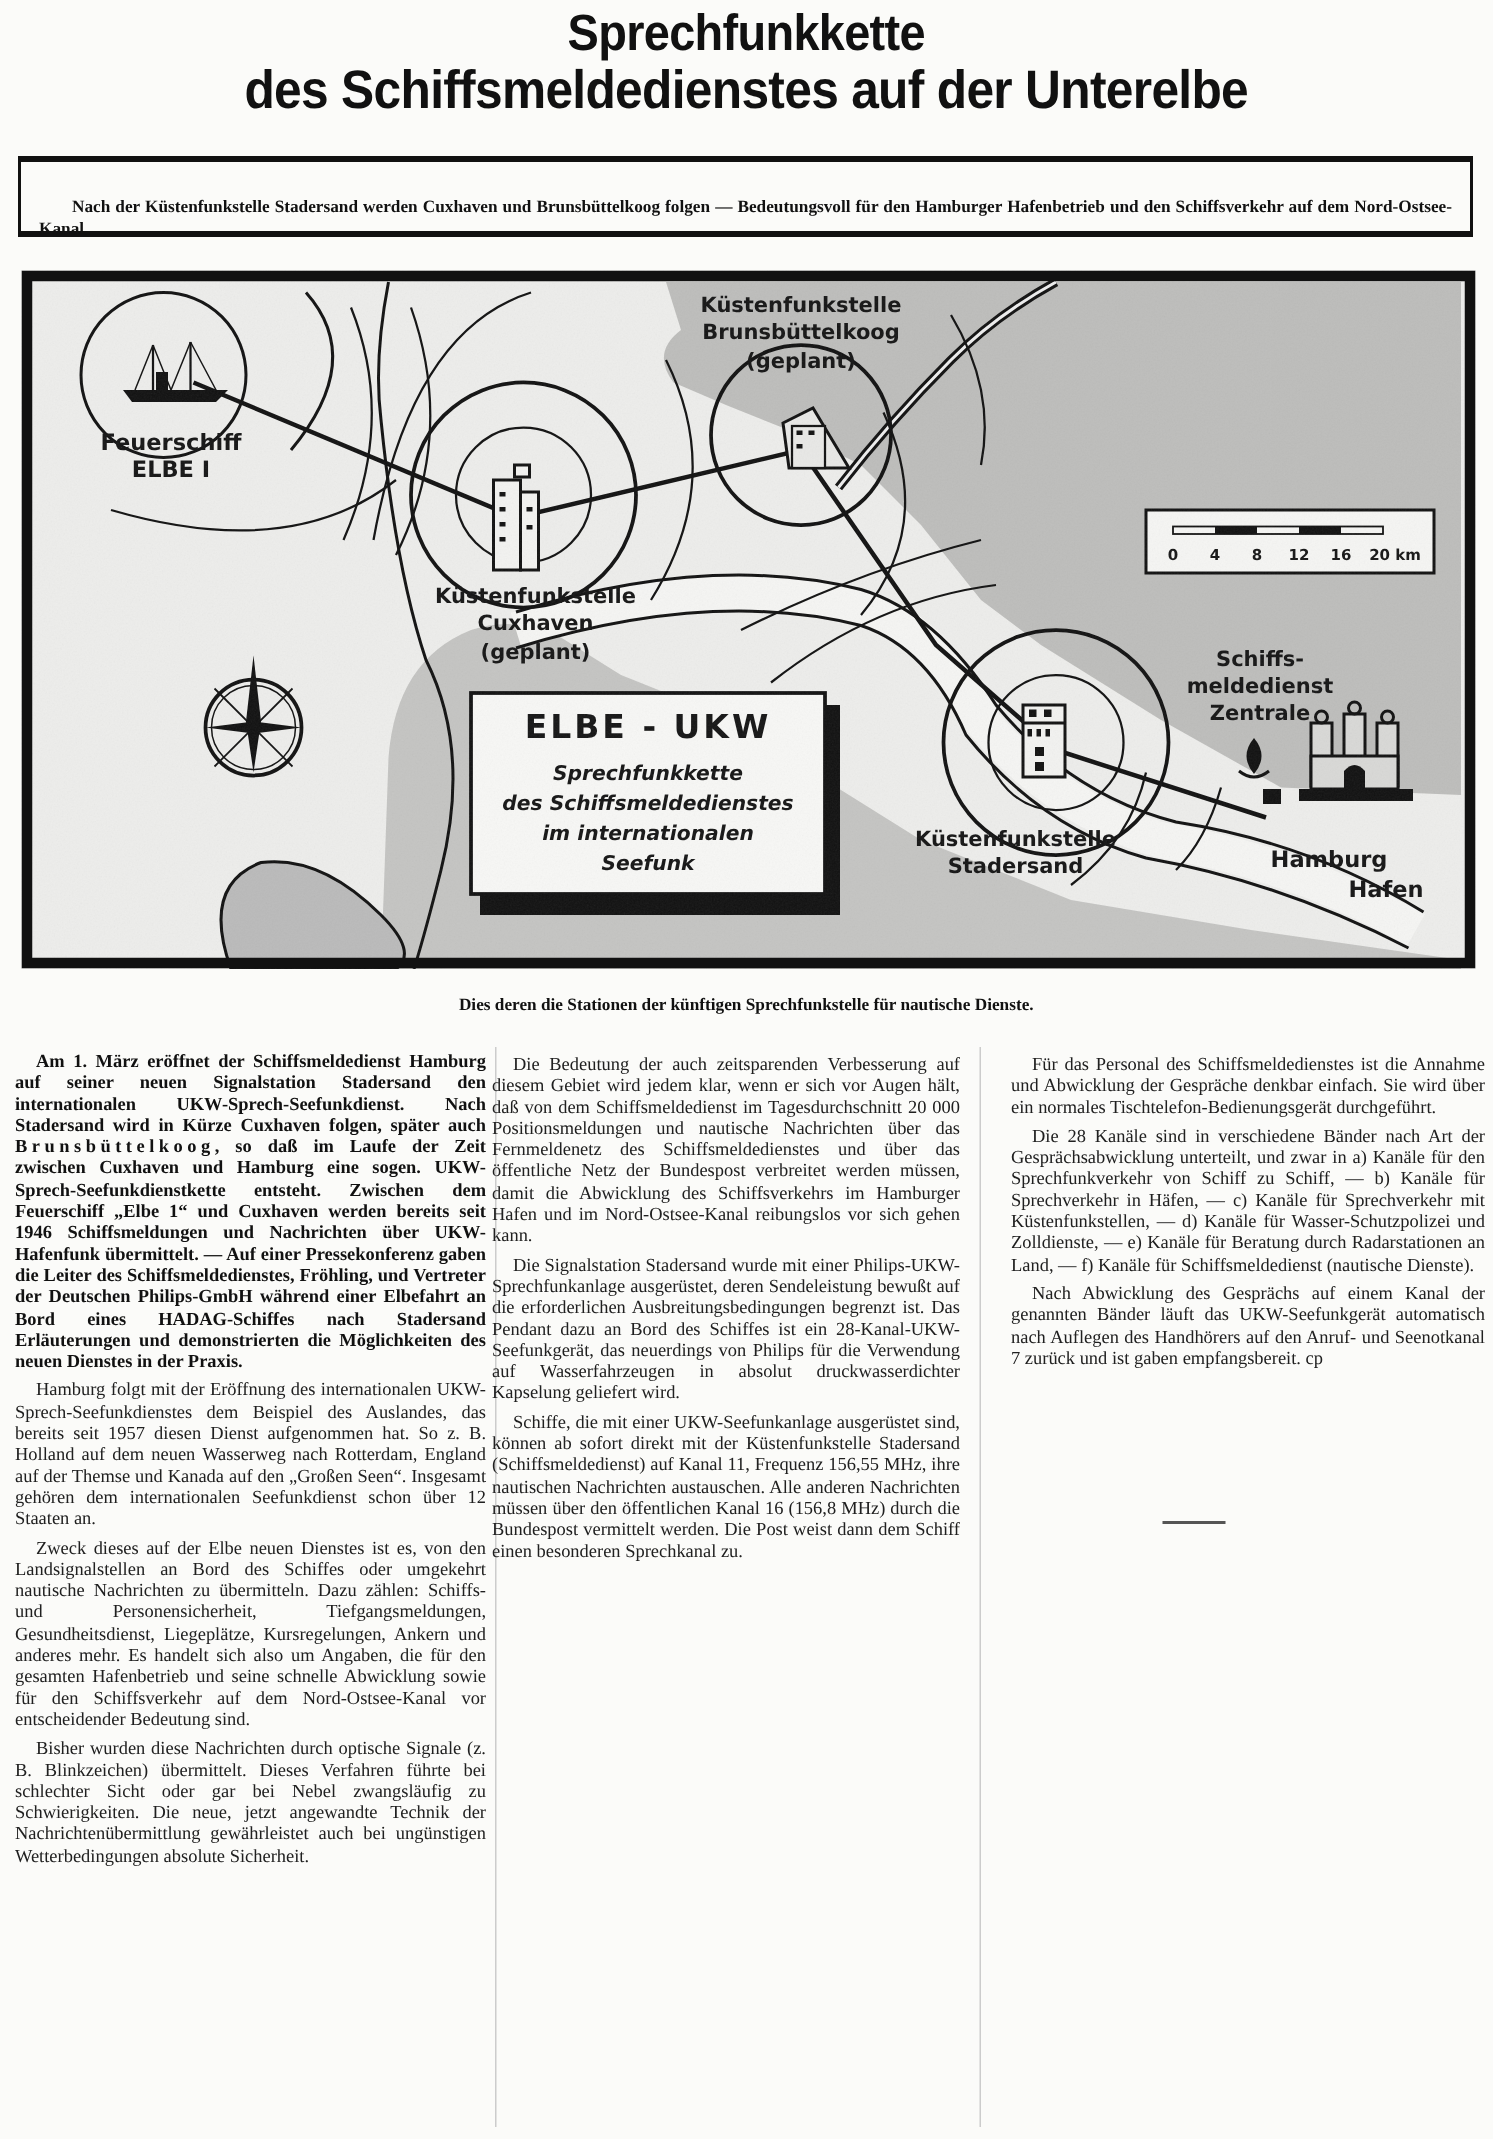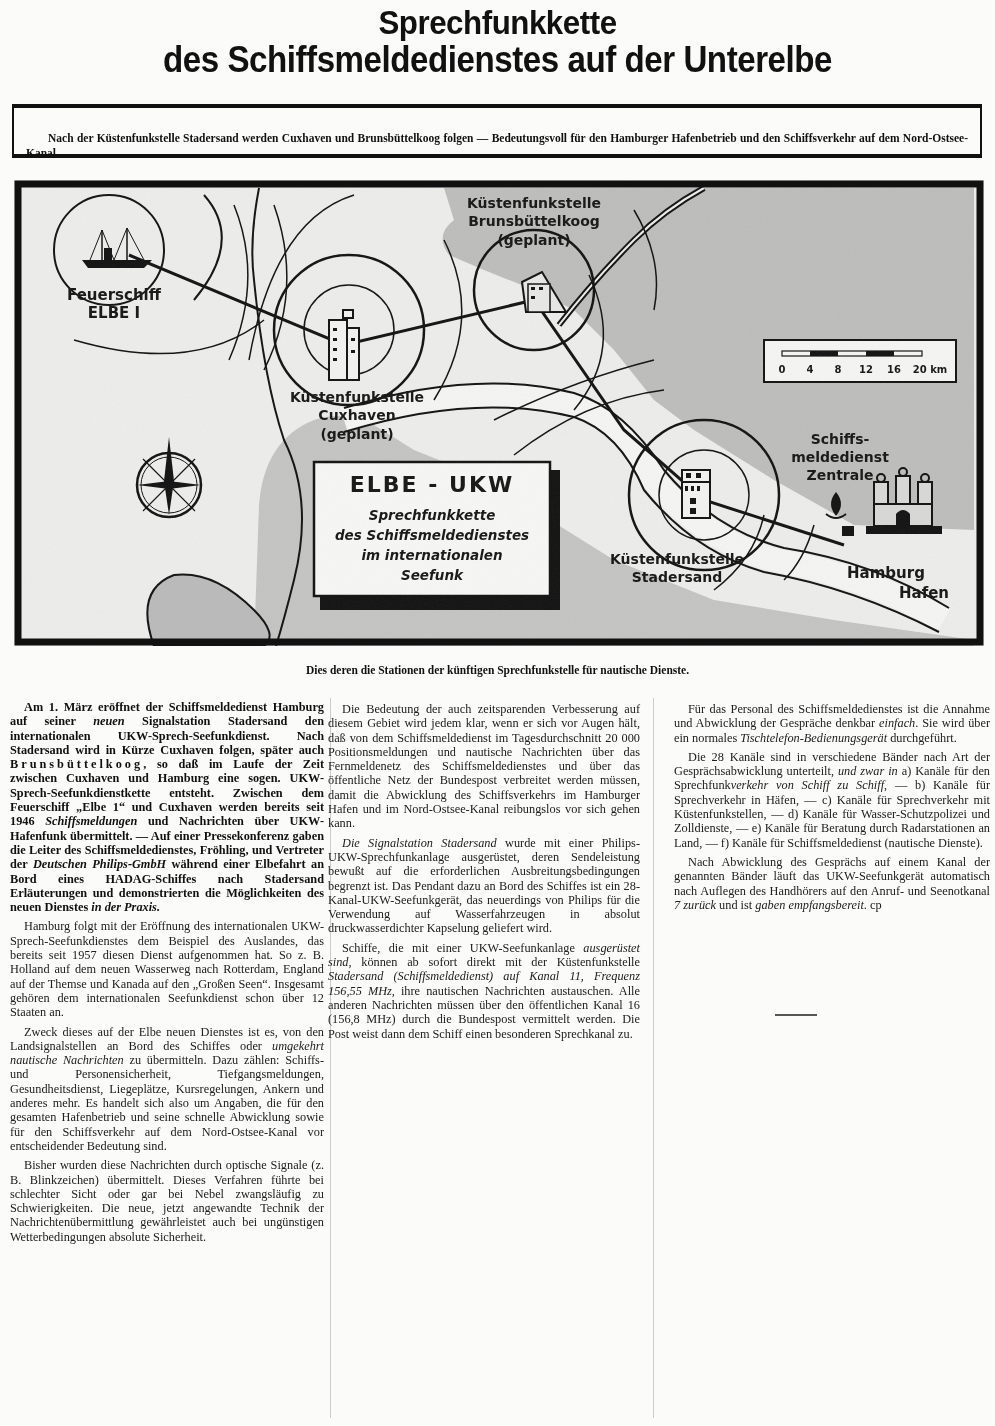--- a/index.html
+++ b/index.html
@@ -23,21 +23,21 @@
   .caption { position: absolute; left: 0; top: 664px; width: 995px; text-align: center;
     font-family: "Liberation Serif", serif; font-weight: bold; font-size: 11.5px; color: #111; }
 
   .col { position: absolute; top: 700px; font-family: "Liberation Serif", serif; font-size: 12.3px; line-height: 14.3px;
     text-align: justify; hyphens: manual; color: #202020; }
   .col p { text-indent: 14px; margin-bottom: 5px; }
   .col1 { left: 10px; width: 314px; }
   .col2 { left: 328px; width: 312px; top: 702px; }
   .col3 { left: 648px; width: 316px; top: 702px; margin-left: 26px; }
   .bold { font-weight: bold; color: #111; }
-  .ital { font-style: italic; }
+  .ital { }
   .spaced { letter-spacing: 3px; font-weight: bold; }
   .endrule { position: absolute; left: 775px; top: 1014px; width: 42px; height: 2px; background: #555; }
   .vline { position: absolute; top: 698px; width: 1px; height: 720px; background: #ccc; }
 </style>
 </head>
 <body>
 
 <header class="headline">
   <span class="l1">Sprechfunkkette</span>
   <span class="l2">des Schiffsmeldedienstes auf der Unterelbe</span>

